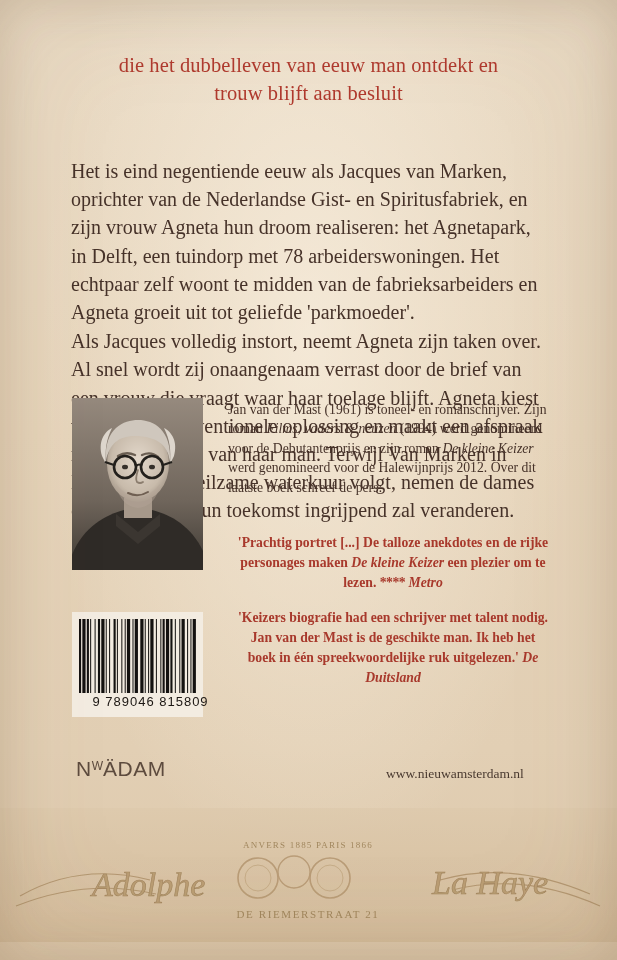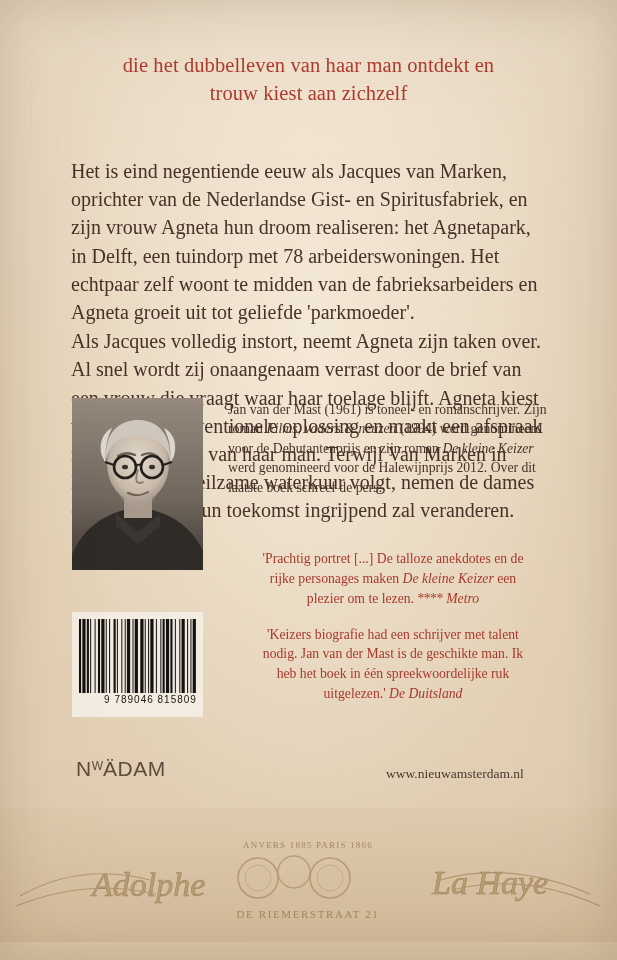--- a/index.html
+++ b/index.html
@@ -93,21 +93,21 @@
   .quotes {
     position: absolute;
     left: 236px;
     top: 533px;
     width: 314px;
     color: #a8392c;
     font-size: 13.7px;
     line-height: 1.45;
     text-align: center;
   }
-  .quote { margin: 16px; }
+  .quote { margin: 0; font-weight: bold; }
   .quote + .quote { margin-top: 1.15em; }
   .quote i { font-style: italic; }
   .stars { letter-spacing: -0.5px; }
 
   
   .barcode-box {
     position: absolute;
     left: 72px;
     top: 612px;
     width: 131px;
@@ -122,21 +122,21 @@
     width: 117px;
     height: 74px;
   }
   .barcode-num {
     position: absolute;
     left: 0;
     top: 82px;
     width: 157px;
     text-align: center;
     font-family: "Liberation Sans", sans-serif;
-    font-size: 10px;
+    font-size: 13px;
     letter-spacing: 1.0px;
     color: #1c1713;
   }
 
   
   .publisher {
     position: absolute;
     left: 76px;
     top: 757px;
     font-family: "Liberation Sans", sans-serif;
@@ -170,22 +170,22 @@
     opacity: 0.92;
   }
 </style>
 </head>
 <body>
 
 <div class="page">
   <div class="content">
 
     <div class="headline">
-      <span class="ln">die het dubbelleven van haar man ontdekt en</span>
-      <span class="ln">trouw kiest aan zichzelf</span>
+      <span class="ln">die het dubbelleven van eeuw man ontdekt en</span>
+      <span class="ln">trouw blijft aan besluit</span>
     </div>
 
     <div class="blurb">
       <p>Het is eind negentiende eeuw als Jacques van Marken, oprichter van de Nederlandse Gist- en Spiritusfabriek, en zijn vrouw Agneta hun droom realiseren: het Agnetapark, in Delft, een tuindorp met 78 arbeiderswoningen. Het echtpaar zelf woont te midden van de fabrieksarbeiders en Agneta groeit uit tot geliefde 'parkmoeder'.</p>
       <p>Als Jacques volledig instort, neemt Agneta zijn taken over. Al snel wordt zij onaangenaam verrast door de brief van een vrouw die vraagt waar haar toelage blijft. Agneta kiest voor een onconventionele oplossing en maakt een afspraak met de minnares van haar man. Terwijl Van Marken in Duitsland een heilzame waterkuur volgt, nemen de dames een besluit dat hun toekomst ingrijpend zal veranderen.</p>
     </div>
 
     <div class="photo">
       <svg width="131" height="172" viewBox="0 0 131 172">
         <defs>

